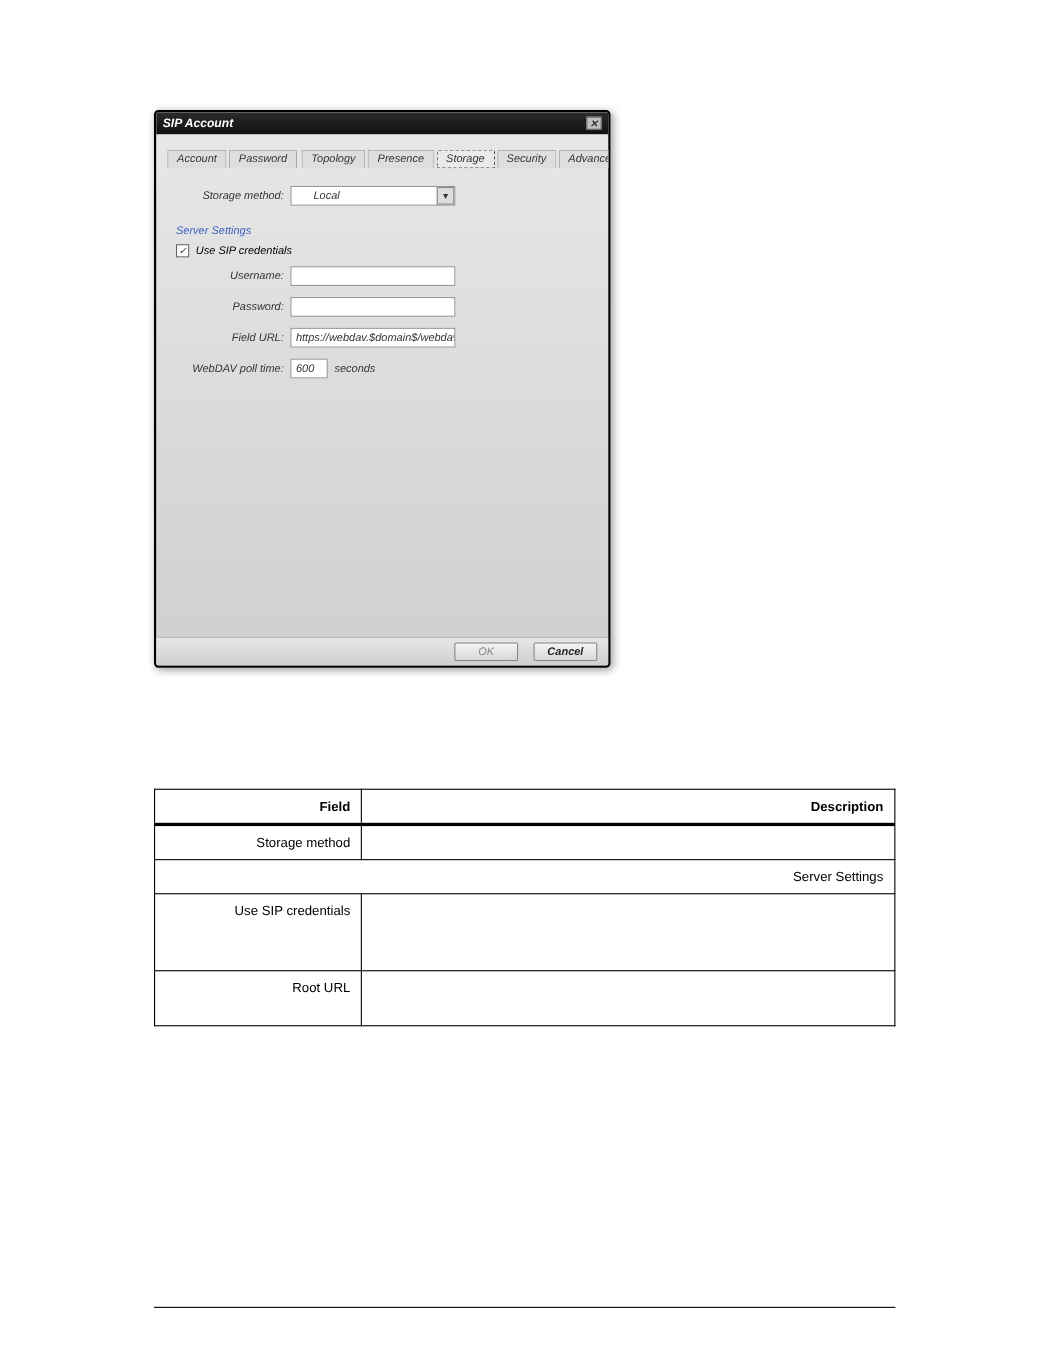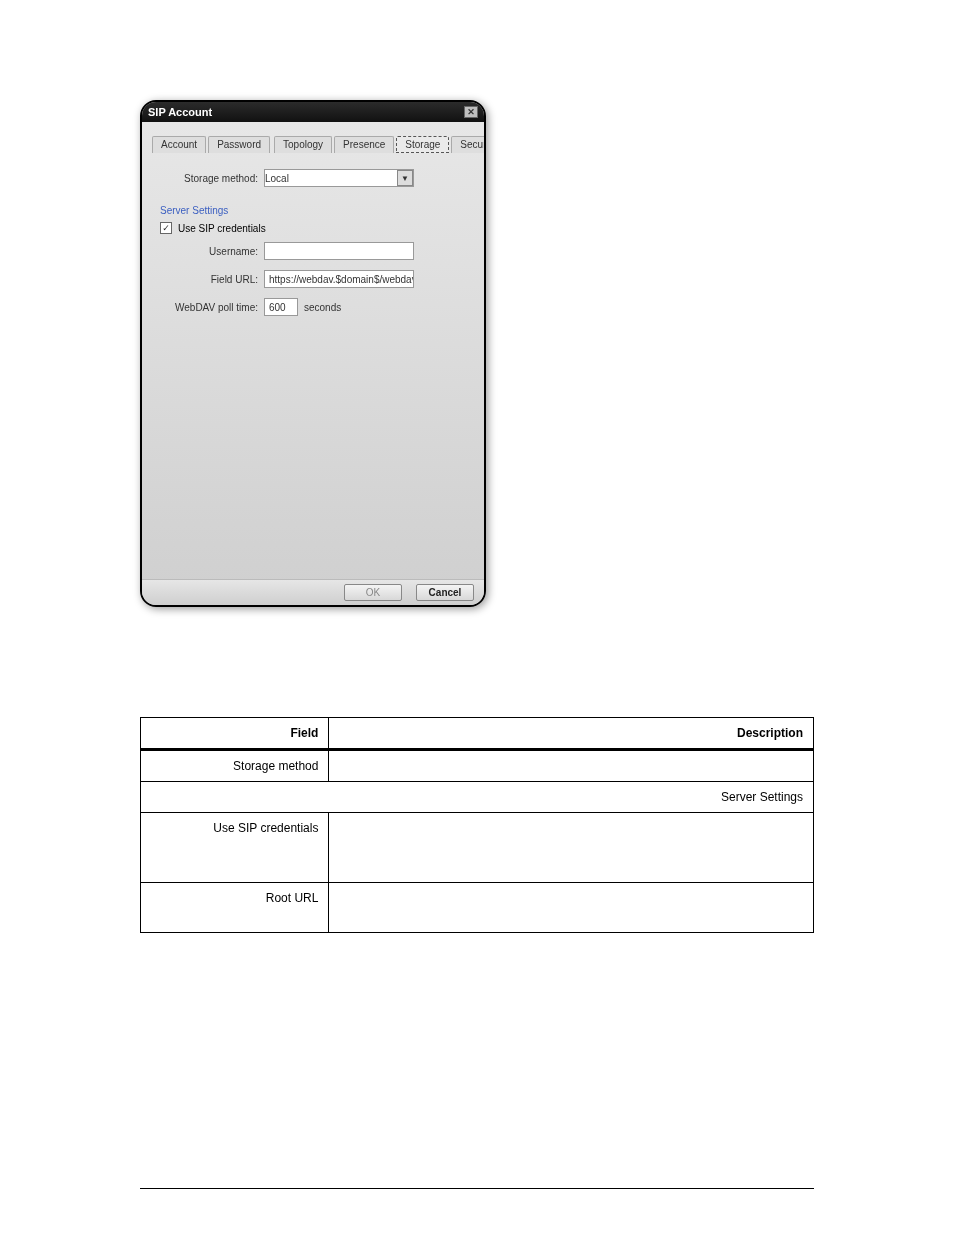--- a/index.html
+++ b/index.html
@@ -7,27 +7,28 @@
     font-family: Arial, Helvetica, sans-serif;
     background: #fff;
     width: 954px;
     height: 1235px;
     position: relative;
   }
   .page {
     padding: 100px 140px 40px 140px;
   }
   .dialog {
-    width: 346px;
+    width: 415px;
     border: 2px solid #000;
-    border-radius: 16px;
+    border-radius: 4px;
     box-shadow: 2px 2px 8px rgba(0,0,0,0.4);
     background: linear-gradient(#e8e8e8, #cfcfcf);
     overflow: hidden;
     margin-bottom: 110px;
+    font-style: italic;
   }
   .titlebar {
     background: linear-gradient(#2b2b2b, #111);
     color: #fff;
     font-size: 11px;
     font-weight: bold;
     padding: 4px 6px;
     display: flex;
     justify-content: space-between;
     align-items: center;
@@ -78,21 +79,21 @@
   }
   .combo {
     flex: 0 0 150px;
     display: flex;
     border: 1px solid #999;
     background: #fff;
     height: 18px;
     align-items: center;
     position: relative;
   }
-  .combo .combo-text { padding-left: 0; flex: 1; }
+  .combo .combo-text { padding-left: 20px; flex: 1; }
   .combo .combo-btn {
     width: 16px; height: 16px;
     border: 1px solid #888;
     background: #ddd;
     display: flex; align-items: center; justify-content: center;
     font-size: 8px;
   }
   .fieldset {
     border: none;
     margin-top: 6px;
@@ -219,20 +220,24 @@
         <div class="chkrow">
           <span class="chkbox">✓</span>
           <span>Use SIP credentials</span>
         </div>
 
         <div class="row">
           <div class="row-label">Username:</div>
           <div class="txt-input"></div>
         </div>
         <div class="row">
+          <div class="row-label">Password:</div>
+          <div class="txt-input"></div>
+        </div>
+        <div class="row">
           <div class="row-label">Field URL:</div>
           <div class="txt-input">https://webdav.$domain$/webdav/$use</div>
         </div>
         <div class="row">
           <div class="row-label">WebDAV poll time:</div>
           <div class="small-input">600</div>
           <span style="font-size:10px;">seconds</span>
         </div>
       </div>
     </div>

